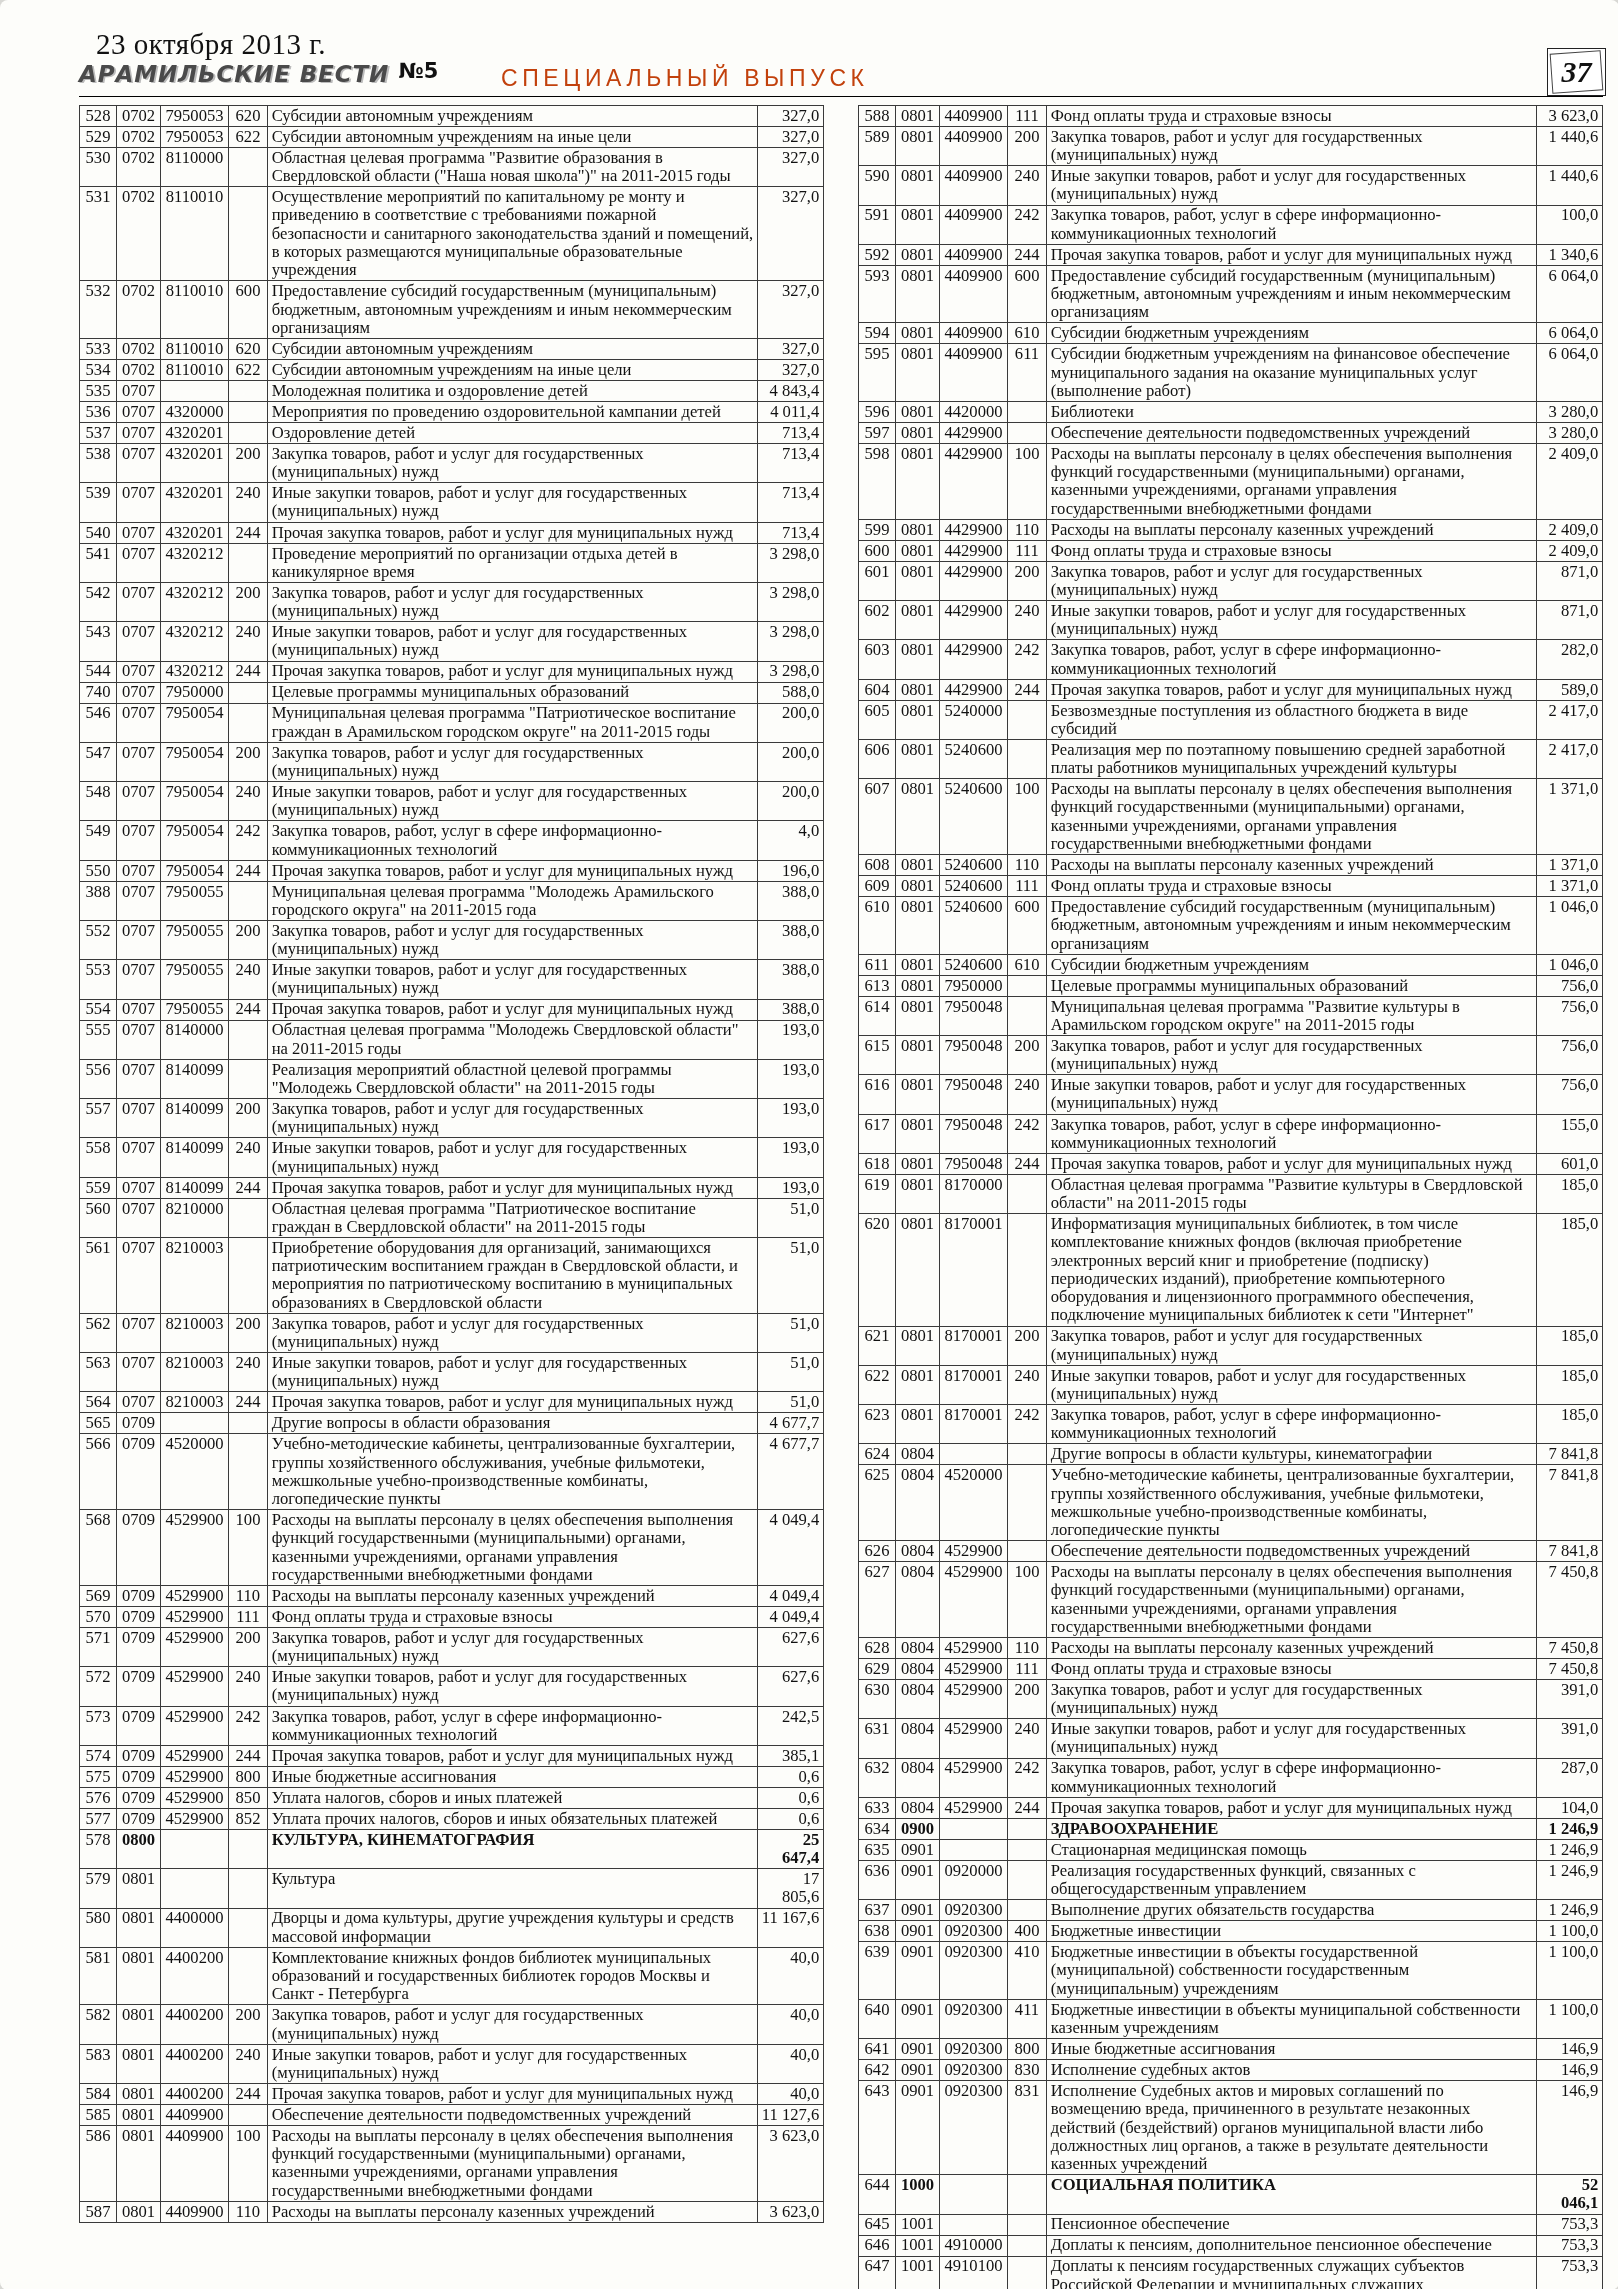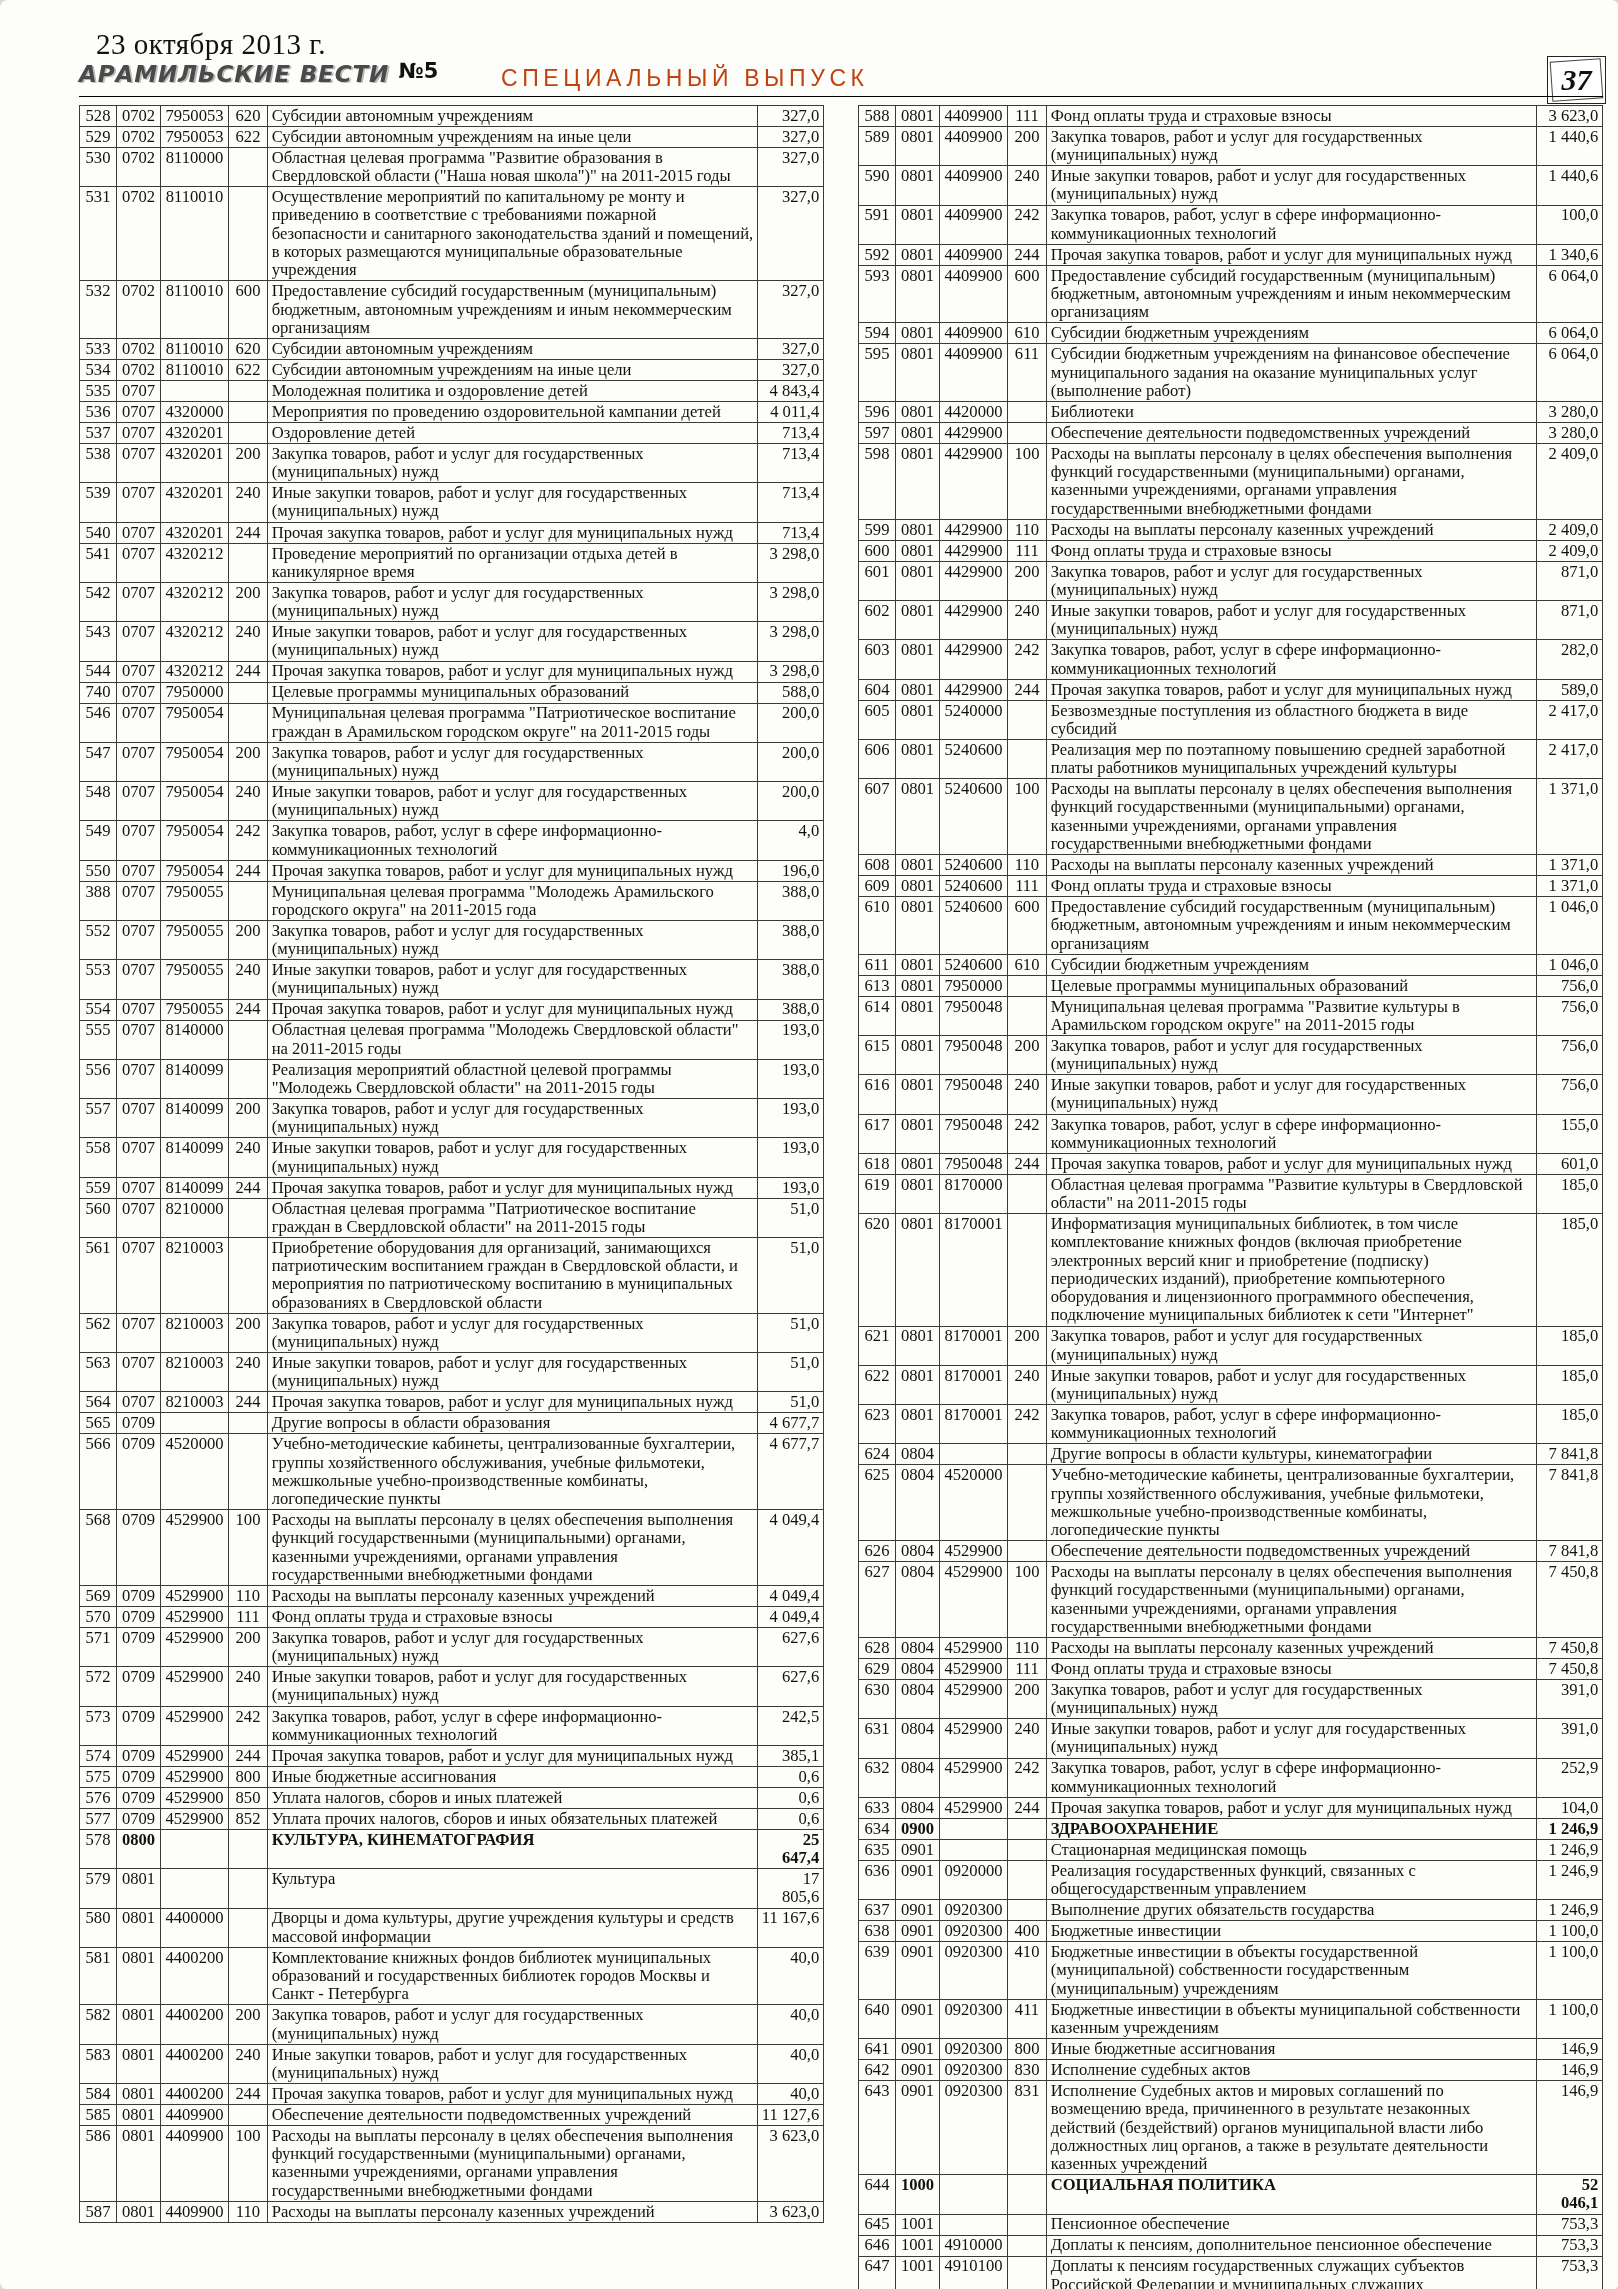--- a/index.html
+++ b/index.html
@@ -27,21 +27,20 @@
   }
   .special {
     position:absolute; top:65px; left:501px;
     font-family:"Liberation Sans", sans-serif;
     font-size:23px; letter-spacing:4.6px; color:#c2410c;
   }
   .pageno {
     position:absolute; top:48px; right:13px; width:59px; height:48px;
     border:1.8px solid #222; display:flex; align-items:center; justify-content:center;
     background:#fff;
-    margin-top:8px;
   }
   .pageno::before {
     content:""; position:absolute; inset:2.8px; border:0.9px solid #444;
     transform:rotate(-4deg);
   }
   .pageno-num {
     font-size:30px; font-weight:bold; font-style:italic; position:relative;
   }
   .rule { position:absolute; top:96px; left:79px; width:1524px; border-top:1.8px solid #000; }
   .columns {
@@ -904,21 +903,21 @@
             <td class="c3">240</td>
             <td class="c4">Иные закупки товаров, работ и услуг для государственных (муниципальных) нужд</td>
             <td class="c5">391,0</td>
           </tr>
           <tr>
             <td class="c0">632</td>
             <td class="c1">0804</td>
             <td class="c2">4529900</td>
             <td class="c3">242</td>
             <td class="c4">Закупка товаров, работ, услуг в сфере информационно-коммуникационных технологий</td>
-            <td class="c5">252,9</td>
+            <td class="c5">287,0</td>
           </tr>
           <tr>
             <td class="c0">633</td>
             <td class="c1">0804</td>
             <td class="c2">4529900</td>
             <td class="c3">244</td>
             <td class="c4">Прочая закупка товаров, работ и услуг для муниципальных нужд</td>
             <td class="c5">104,0</td>
           </tr>
           <tr class="bold">

